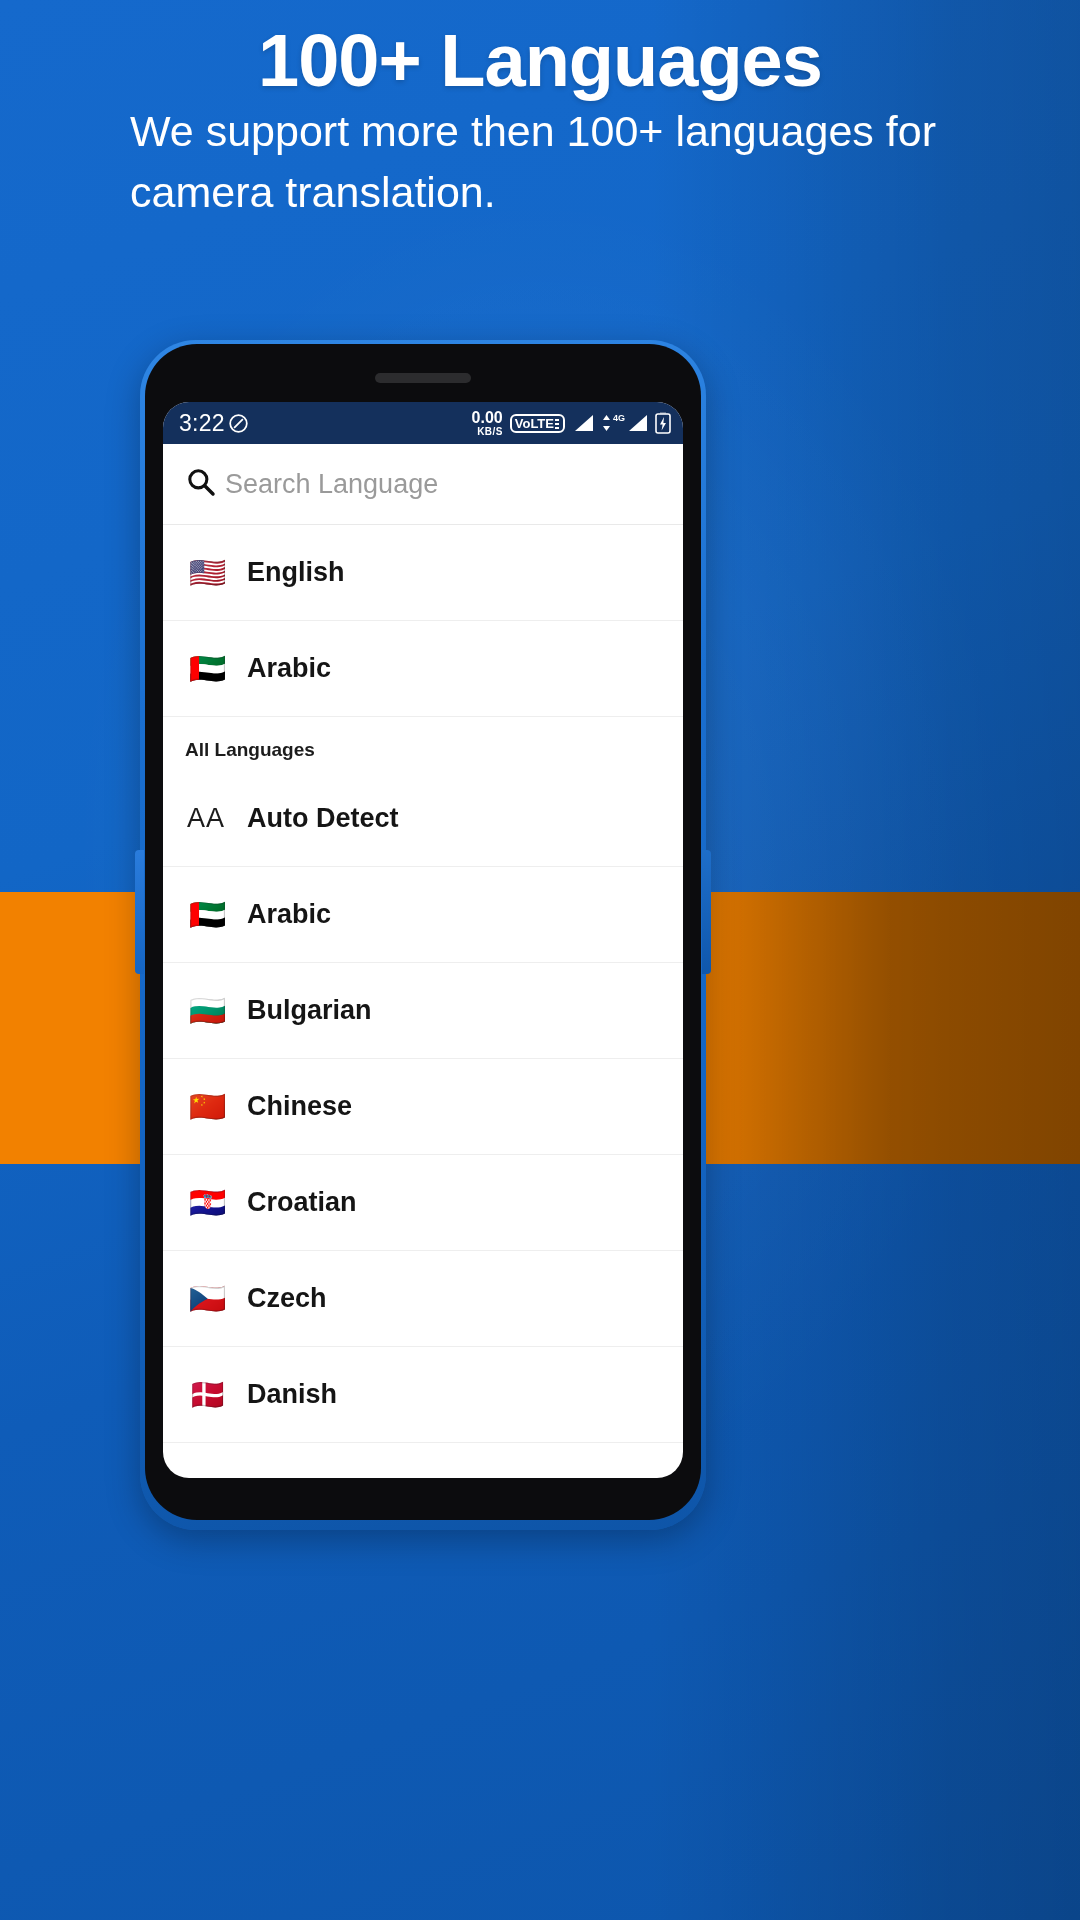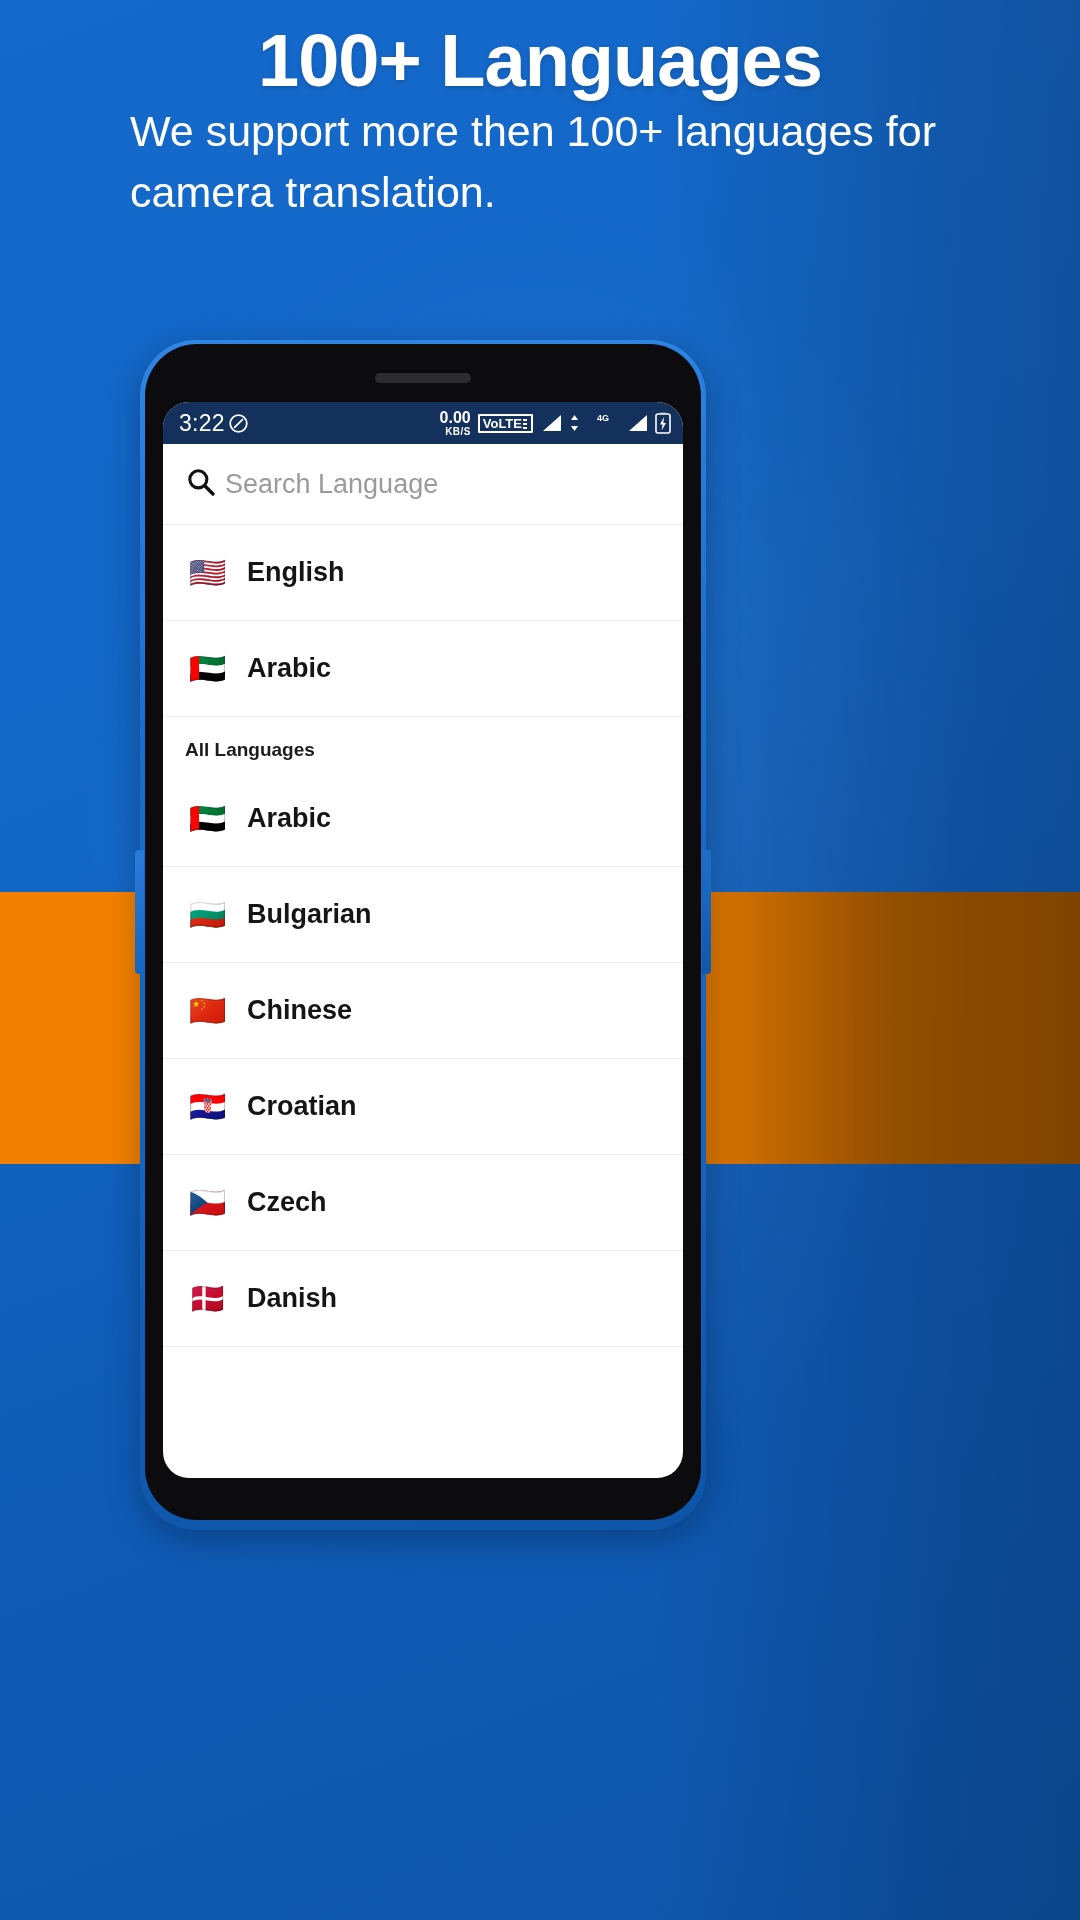--- a/index.html
+++ b/index.html
@@ -99,26 +99,26 @@
     color:#ffffff;
   }
   #status-left{ display:flex; align-items:center; gap:3px; }
   #status-time{ font-size:23px; font-weight:500; letter-spacing:.3px; }
   .sb-icon{ display:flex; align-items:center; }
   #status-right{ margin-left:auto; display:flex; align-items:center; gap:7px; }
   #kbs-block{ text-align:right; line-height:1; }
   #kbs-value{ font-size:16px; font-weight:bold; display:block; }
   #kbs-unit{ font-size:10px; font-weight:bold; display:block; margin-top:1px; letter-spacing:.4px;}
   #volte-badge{
-    border:2px solid #ffffff; border-radius:1px;
+    border:2px solid #ffffff; border-radius:6px;
     padding:1px 3px; font-size:13px; font-weight:bold;
     display:flex; align-items:center; gap:1px; line-height:1;
   }
   .bars-icon{ width:22px; height:18px; }
-  .net-group{ display:flex; align-items:center; gap:17px; }
+  .net-group{ display:flex; align-items:center; gap:1px; }
   .gen-label{ font-size:9px; font-weight:bold; position:relative; top:-5px; }
   .batt-icon{ width:16px; height:22px; }
 
   
   #search-row{
     flex:0 0 auto;
     display:flex; align-items:center; gap:8px;
     padding:22px 22px 22px 22px;
     border-bottom:1px solid #e9e9e9;
   }
@@ -253,20 +253,24 @@
         <span class="lang-name">English</span>
       </div>
       <div class="lang-row">
         <span class="flag">🇦🇪</span>
         <span class="lang-name">Arabic</span>
       </div>
 
       <div class="section-header">All Languages</div>
 
       <div class="lang-row">
+        <span class="aa-glyph">AA</span>
+        <span class="lang-name">Auto Detect</span>
+      </div>
+      <div class="lang-row">
         <span class="flag">🇦🇪</span>
         <span class="lang-name">Arabic</span>
       </div>
       <div class="lang-row">
         <span class="flag">🇧🇬</span>
         <span class="lang-name">Bulgarian</span>
       </div>
       <div class="lang-row">
         <span class="flag">🇨🇳</span>
         <span class="lang-name">Chinese</span>

